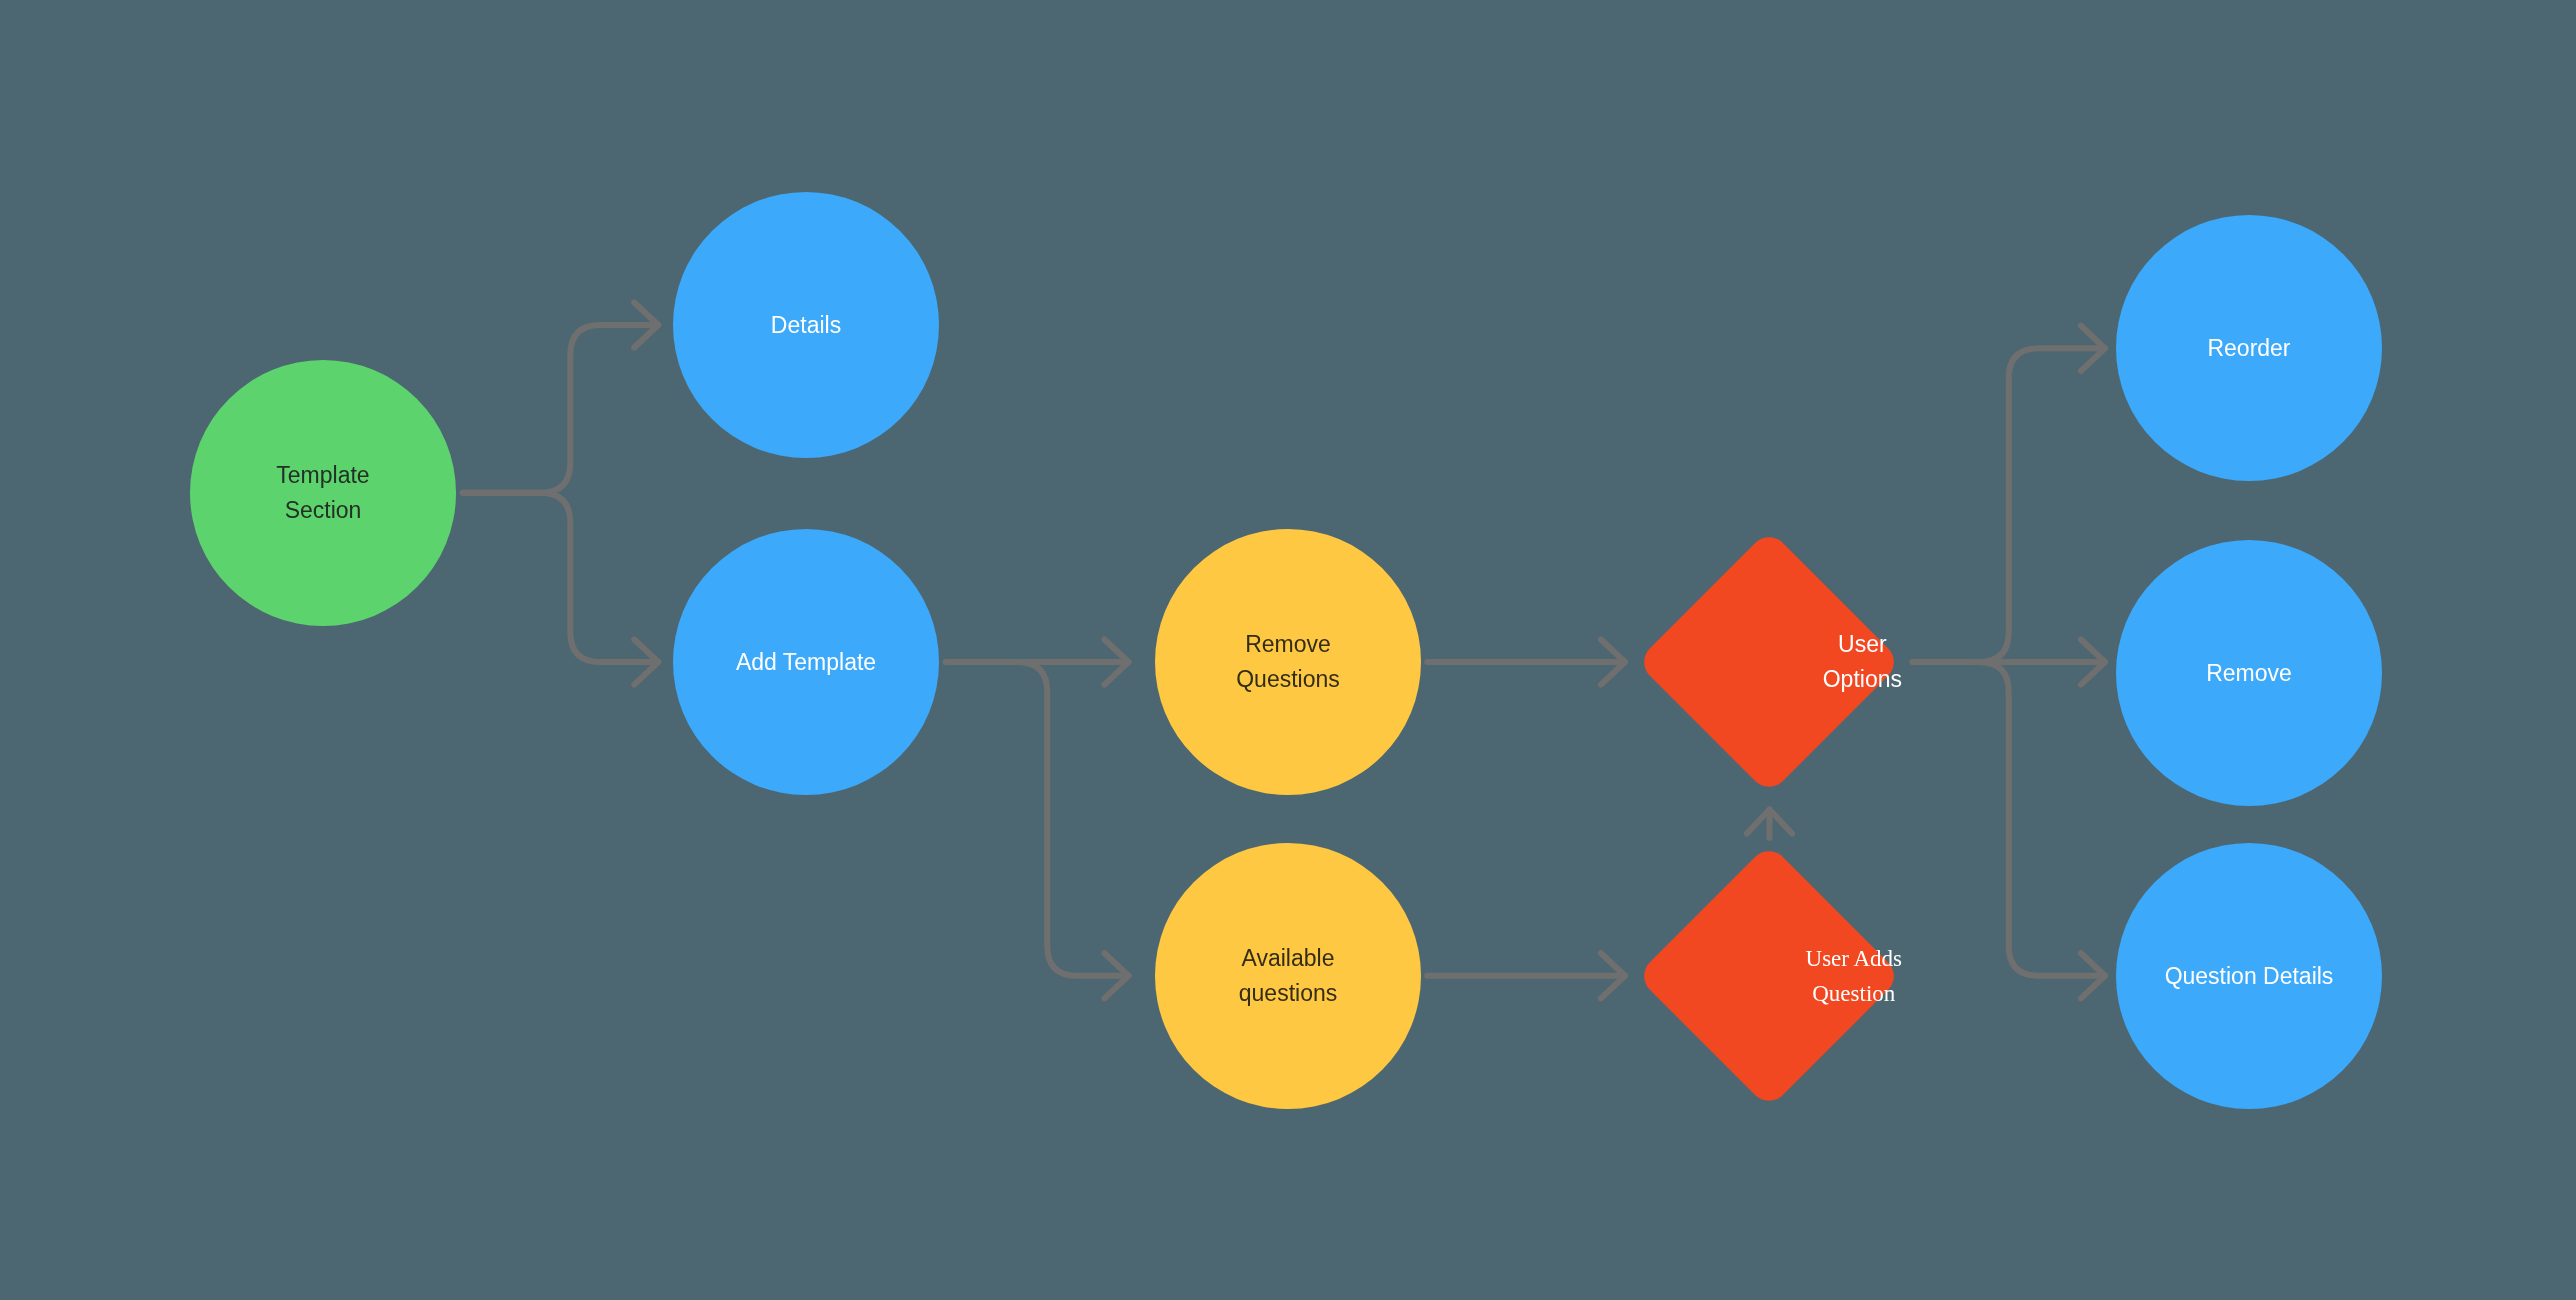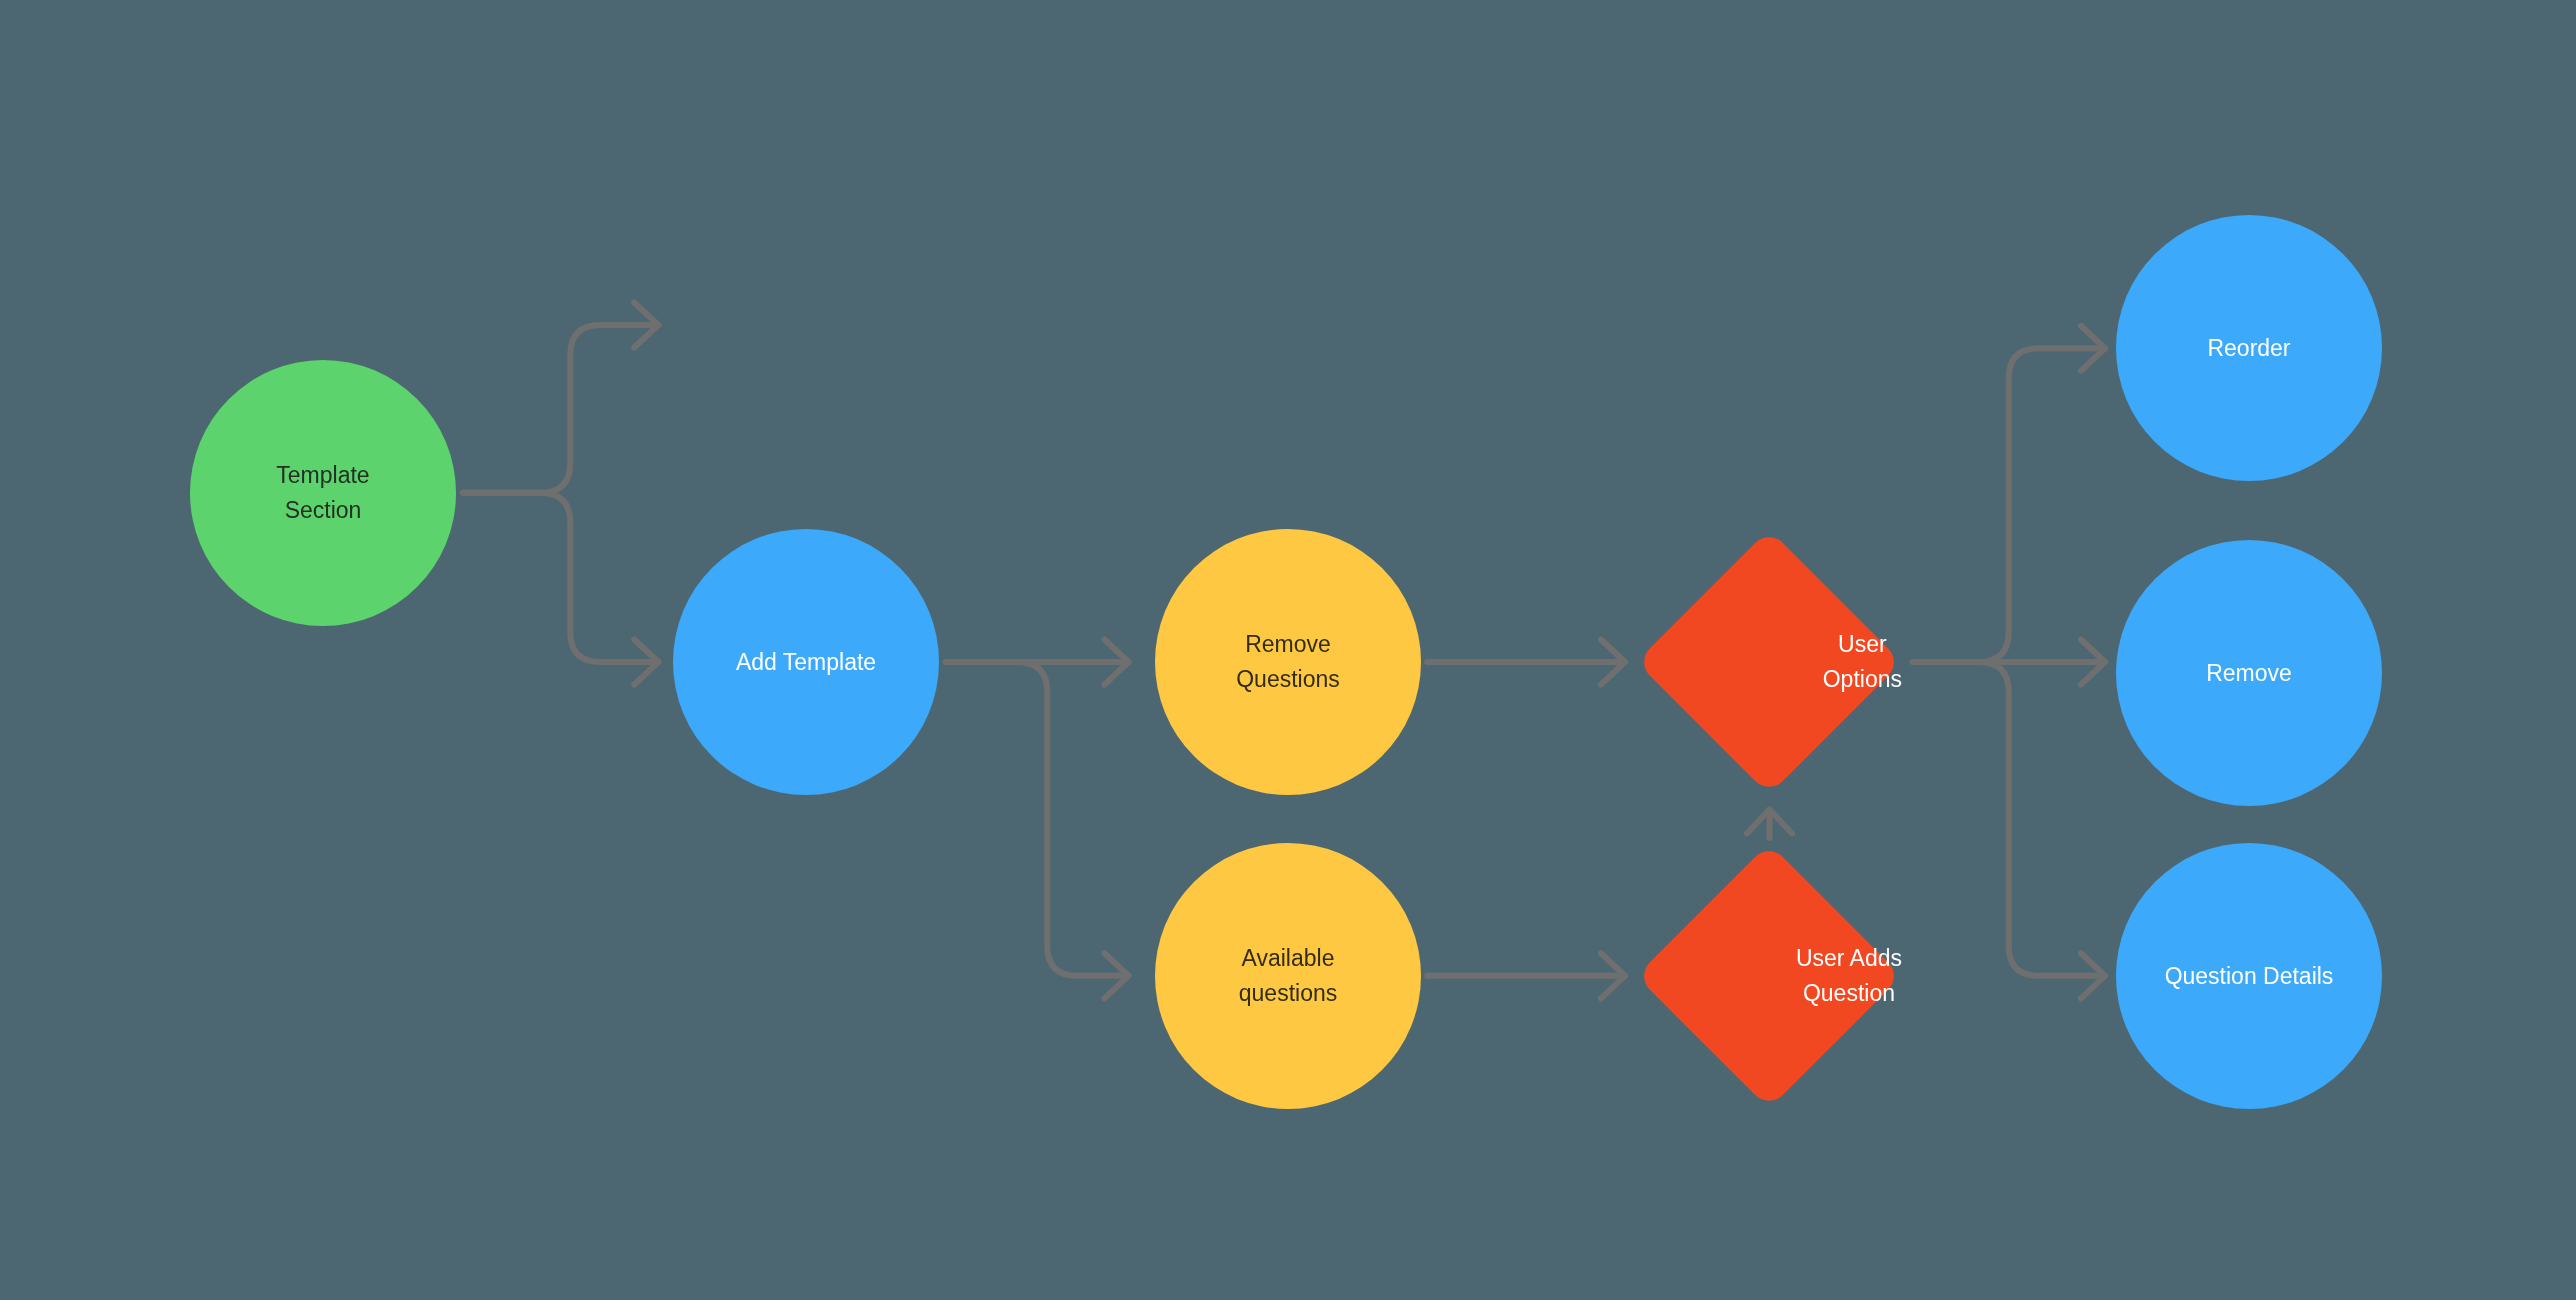--- a/index.html
+++ b/index.html
@@ -71,21 +71,21 @@
   }
   .node-label span { display: block; }
 
   
   .pos-template-section    { left: 190px;  top: 360px;  }
   .pos-details             { left: 673px;  top: 192px;  }
   .pos-add-questions       { left: 673px;  top: 529px;  }
   .pos-added-questions     { left: 1155px; top: 529px;  }
   .pos-available-questions { left: 1155px; top: 843px; }
   .pos-user-options        { left: 1636px; top: 529px;  }
-  .pos-user-adds-question  { left: 1636px; top: 843px; }
+  .pos-user-adds-question  { left: 1636px; top: 843px; font-family: Liberation Serif, serif; }
   .pos-reorder             { left: 2116px; top: 215px; align-items: center;  }
   .pos-remove              { left: 2116px; top: 540px;  }
   .pos-question-details    { left: 2116px; top: 843px; }
 </style>
 </head>
 <body>
 
 <div class="canvas">
 
   <svg class="connector-layer" viewBox="0 0 3424 1728" xmlns="http://www.w3.org/2000/svg">
@@ -111,20 +111,26 @@
     <path class="edge" d="M 2630 880 Q 2670 880 2670 920 V 1257 Q 2670 1297 2710 1297 H 2798" marker-end="url(#chev)"></path>
   </svg>
 
   <div class="node circle fill-green pos-template-section">
     <div class="node-label">
       <span>Template</span>
       <span>Section</span>
     </div>
   </div>
 
+  <div class="node circle fill-blue pos-details">
+    <div class="node-label">
+      <span>Details</span>
+      <span></span>
+    </div>
+  </div>
 
   <div class="node circle fill-blue pos-add-questions">
     <div class="node-label">
       <span>Add Template</span>
       <span></span>
     </div>
   </div>
 
   <div class="node circle fill-yellow pos-added-questions">
     <div class="node-label">

